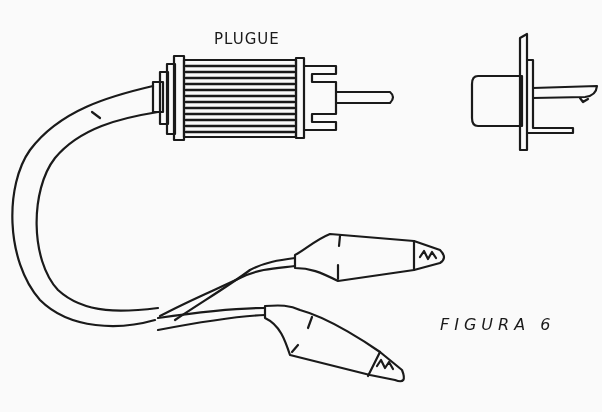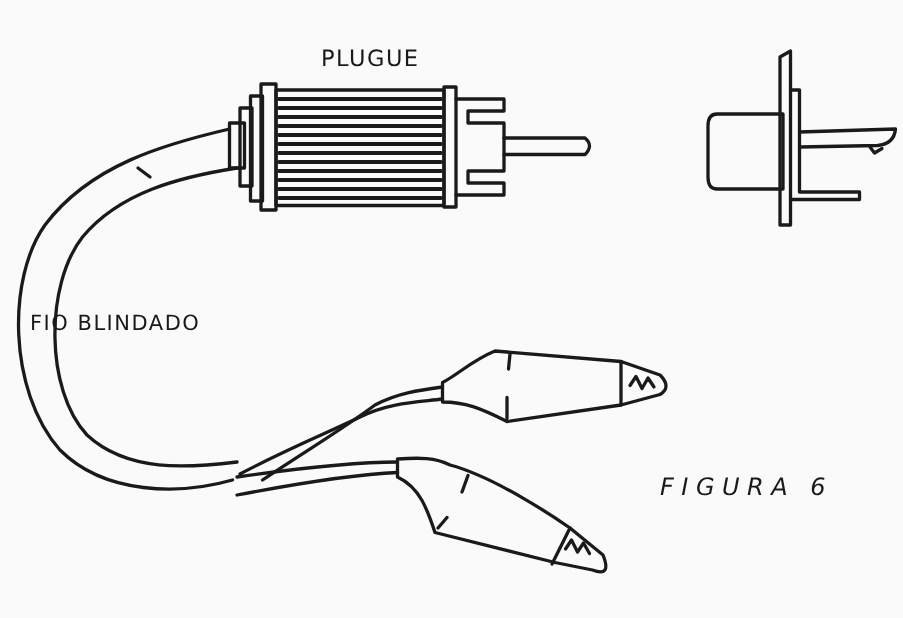--- a/index.html
+++ b/index.html
@@ -65,15 +65,14 @@
       <path d="M158 318 C200 312 240 308 265 308"></path>
       <path d="M158 330 C200 322 240 316 265 315"></path>
       <path d="M265 306 C280 305 290 305 300 310 C330 318 370 345 380 352 L402 370 Q408 385 395 380 L370 375 L290 355 C285 340 280 325 265 318 Z"></path>
       <path d="M380 352 L368 376"></path>
       <path d="M312 317 L308 328 M298 345 L292 352"></path>
       <path d="M377 366 L381 360 L385 368 L389 362 L393 369"></path>
     </g>
   </svg>
 
   <div class="lbl" style="left:214px;top:30px;font-size:15px;">PLUGUE</div>
-  <div class="lbl" style="left:20px;top:208px;font-size:14px;">FIO BLINDADO</div>
   <div class="lbl" style="left:440px;top:315px;font-size:16px;letter-spacing:5px;font-style:italic;">FIGURA 6</div>
 </div>
 
 </body></html>

